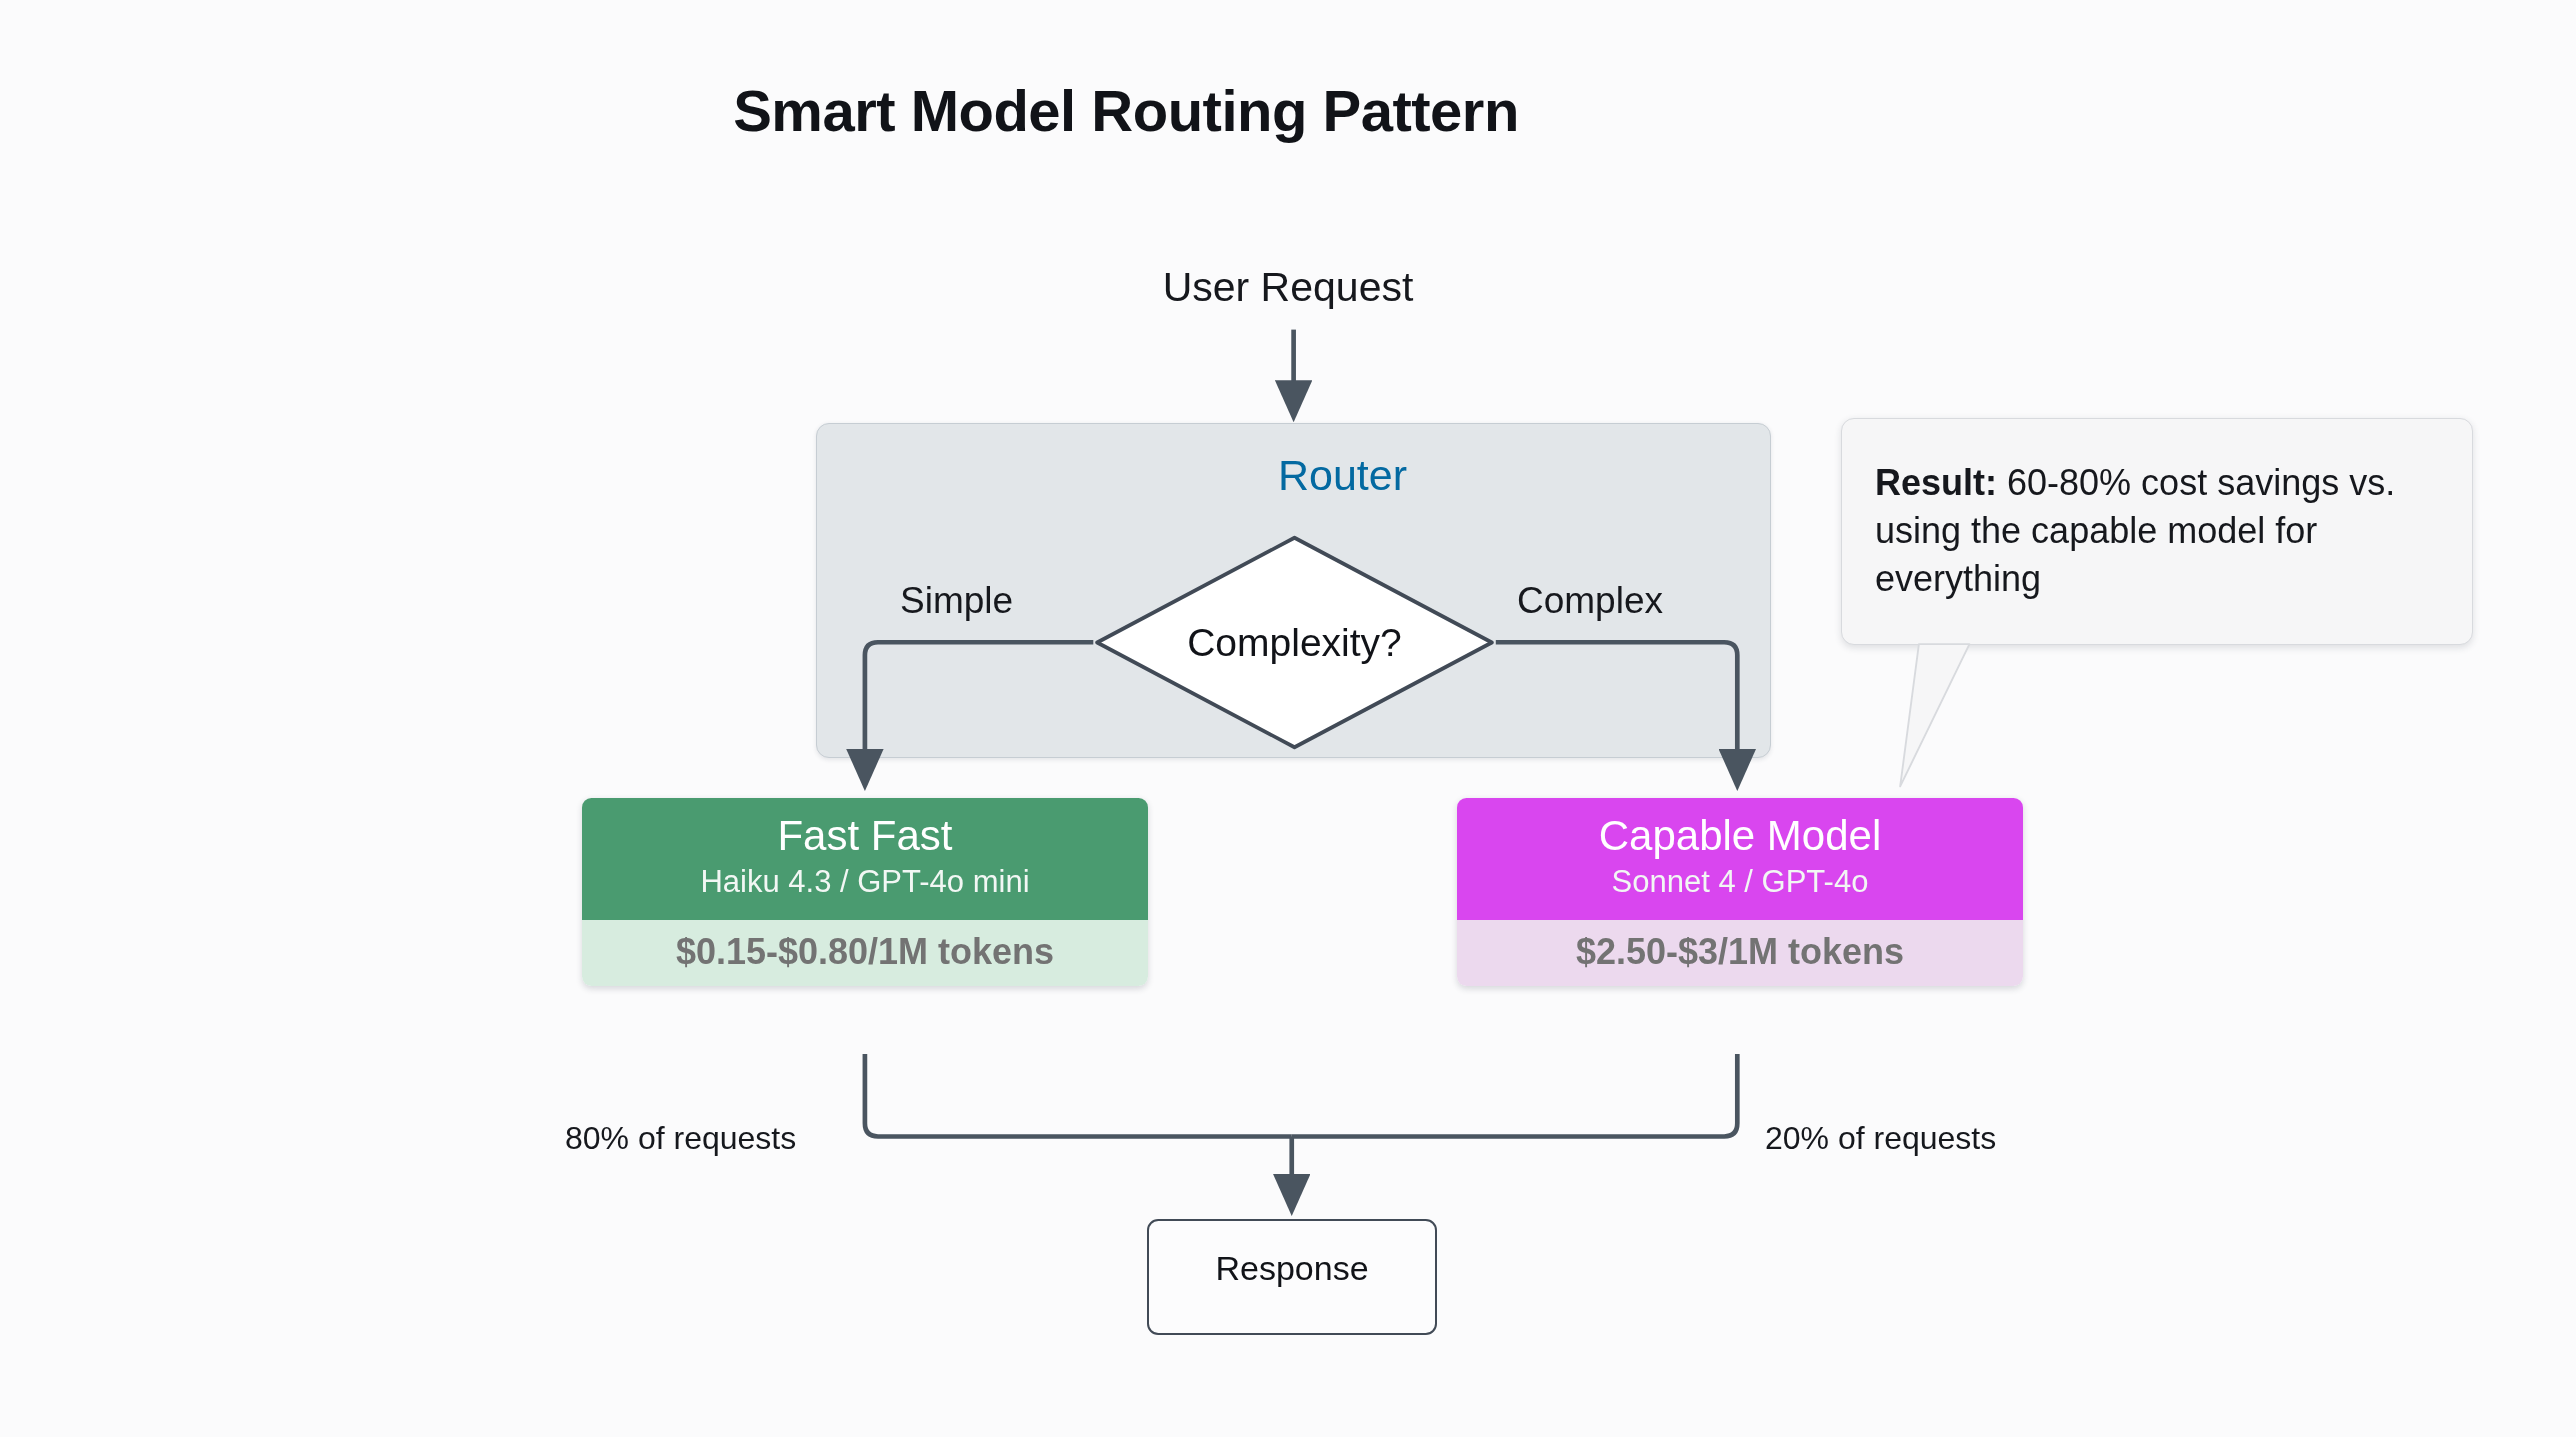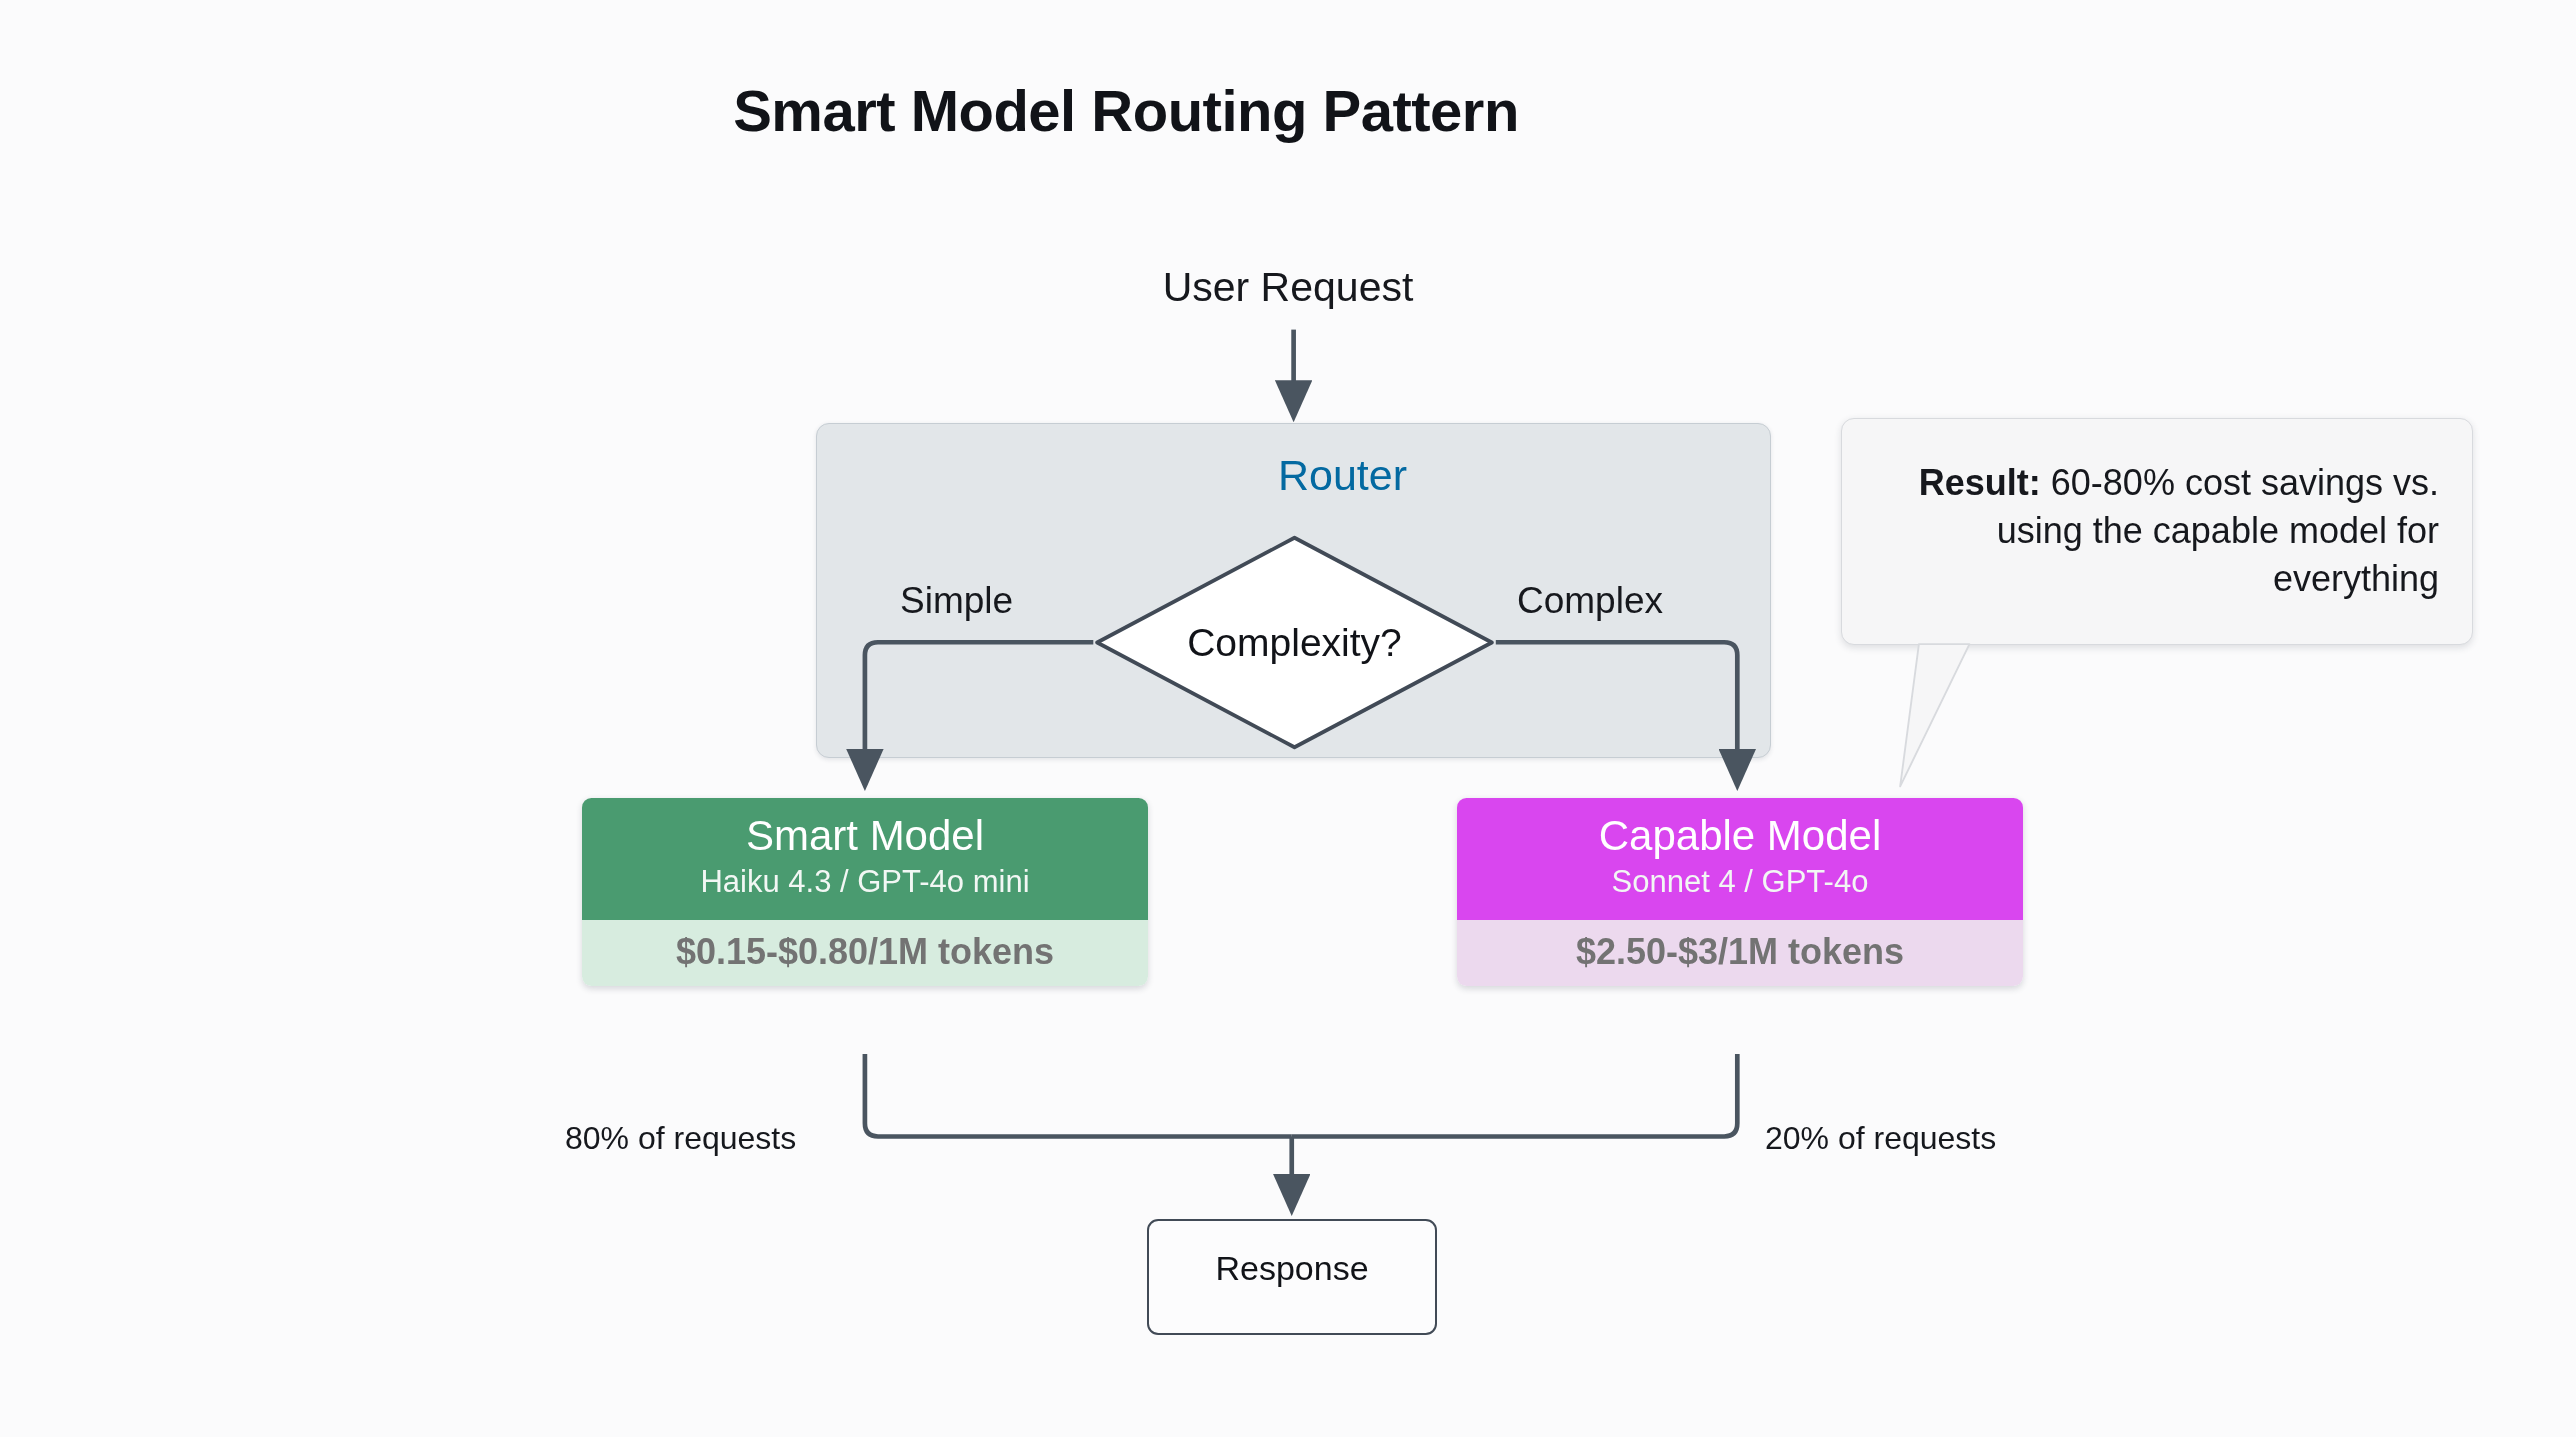--- a/index.html
+++ b/index.html
@@ -170,21 +170,21 @@
     box-shadow: 0 2.8px 7.5px rgba(30,40,55,0.13);
     box-sizing: border-box;
   }
   #callout-text {
     position: absolute;
     left: 1841px;
     top: 459px;
     width: 632px;
     padding: 0 34px;
     box-sizing: border-box;
-    text-align: right;
+    text-align: left;
     font-size: 36px;
     line-height: 1.33;
     color: #16181d;
     white-space: normal;
   }
   #callout-text b { font-weight: bold; }
 
   
   #wires {
     position: absolute;
@@ -212,21 +212,21 @@
       <polygon points="215,4 426,116 215,228 4,116" fill="#ffffff" stroke="#414a56" stroke-width="4" stroke-linejoin="round"></polygon>
     </svg>
   </div>
   <div class="txt" id="diamond-label">Complexity?</div>
 
   <div class="txt" id="label-simple">Simple</div>
   <div class="txt" id="label-complex">Complex</div>
 
   <div class="model-card" id="fast-model">
     <div class="card-head">
-      <span class="card-title">Smart Model</span>
+      <span class="card-title">Fast Fast</span>
       <span class="card-sub">Haiku 4.3 / GPT-4o mini</span>
     </div>
     <div class="card-foot">$0.15-$0.80/1M tokens</div>
   </div>
 
   <div class="model-card" id="capable-model">
     <div class="card-head">
       <span class="card-title">Capable Model</span>
       <span class="card-sub">Sonnet 4 / GPT-4o</span>
     </div>

